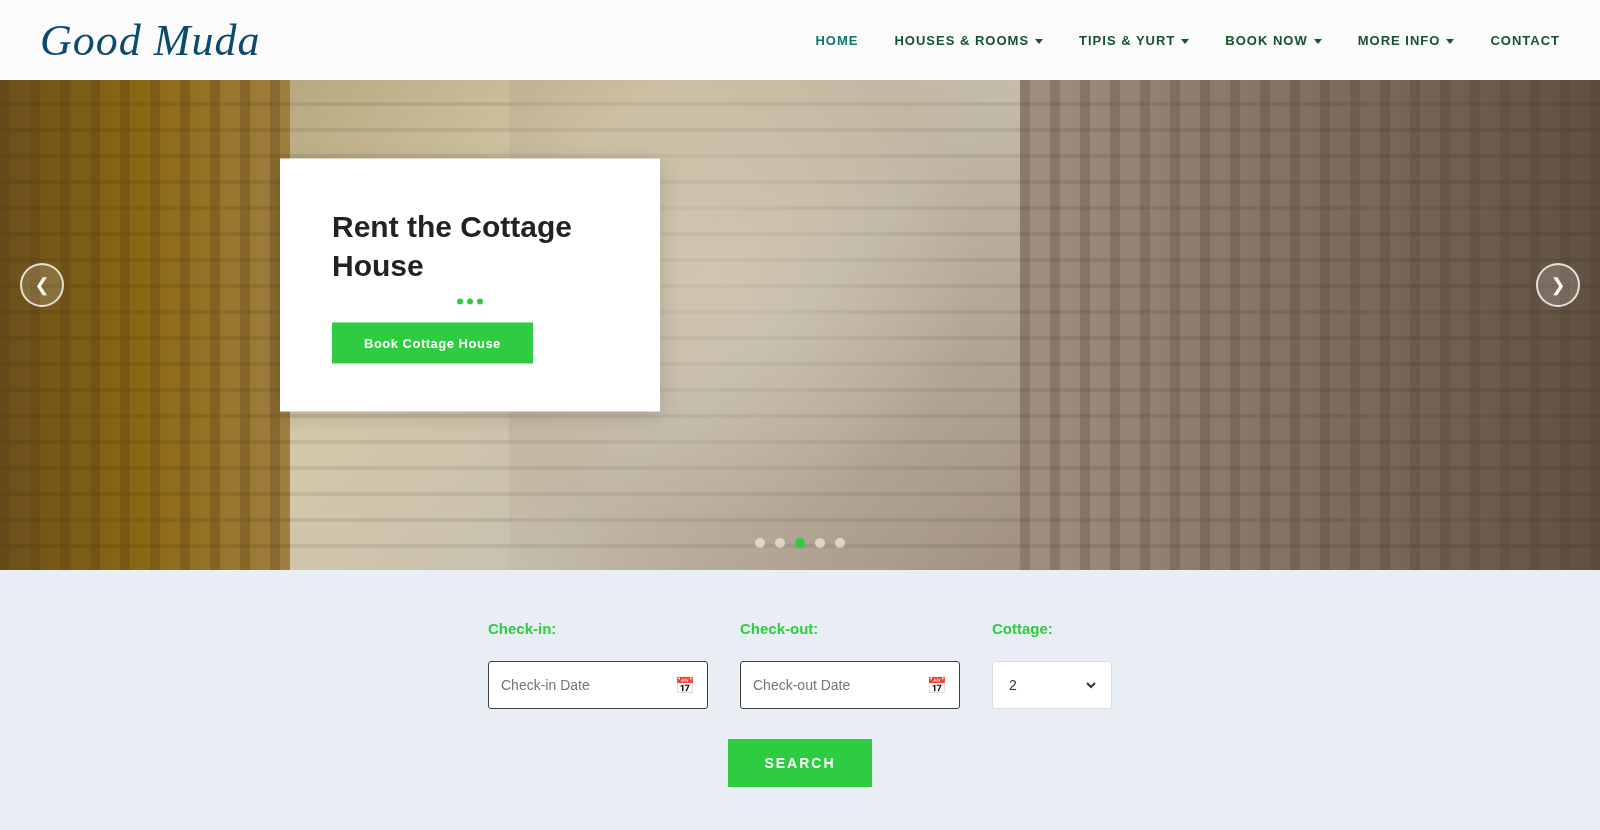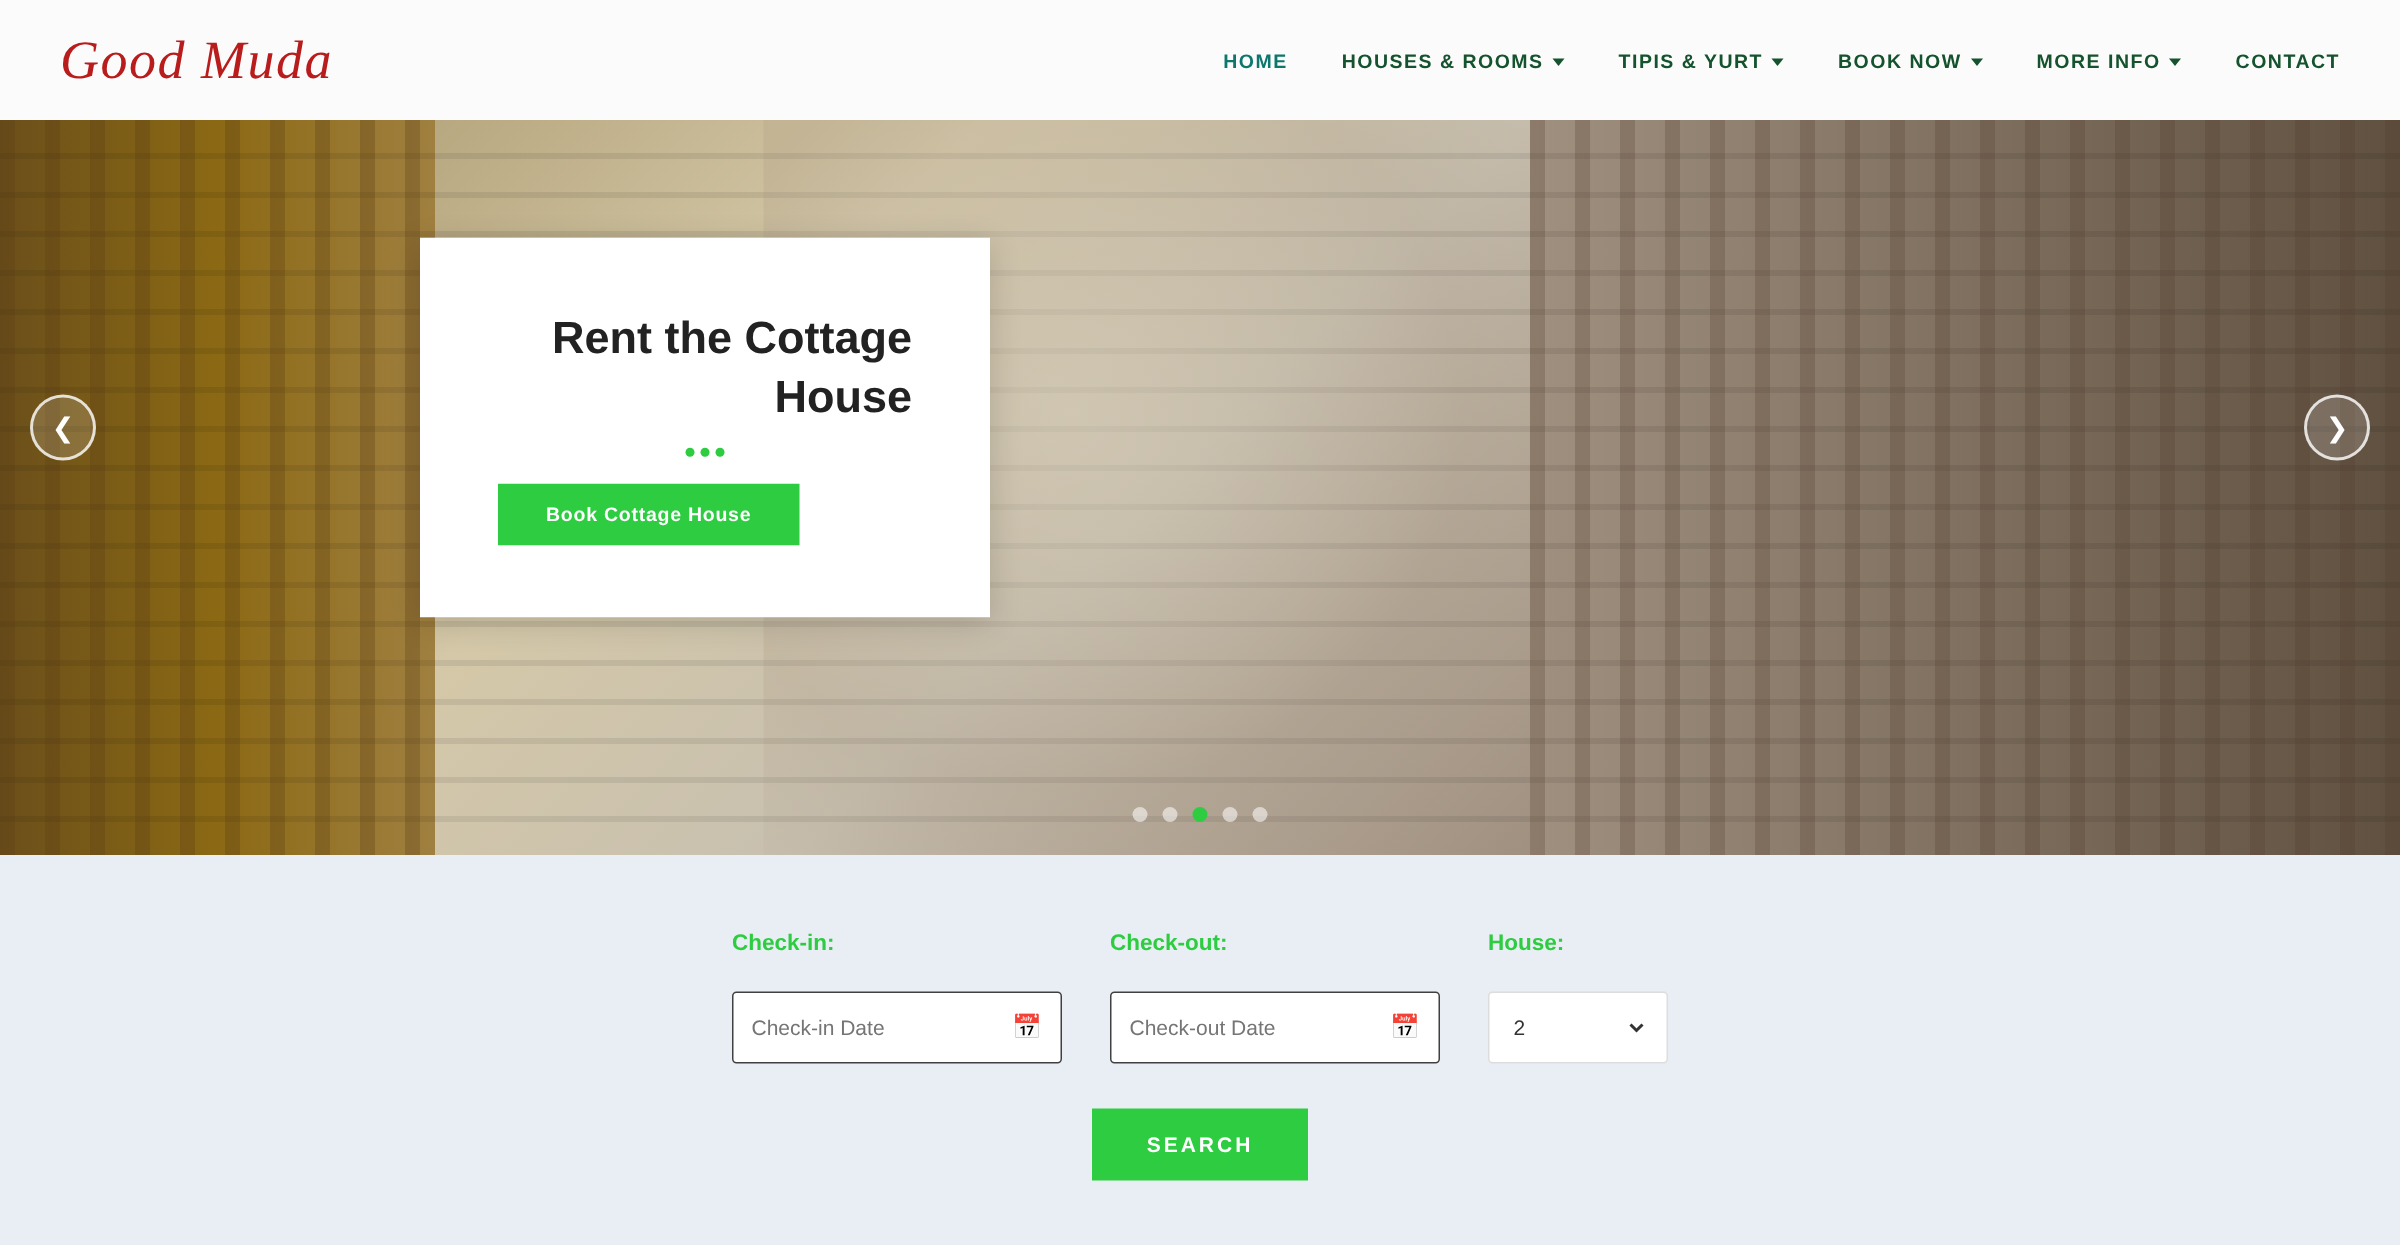--- a/index.html
+++ b/index.html
@@ -12,23 +12,23 @@
       z-index: 100;
       display: flex;
       align-items: center;
       justify-content: space-between;
       padding: 0 40px;
       height: 80px;
       background: rgba(255,255,255,0.97);
     }
     .logo {
       font-family: 'Georgia', cursive;
-      font-size: 36px;
+      font-size: 44px;
       font-style: italic;
-      color: #b91c1c;
+      color: #0c4a6e;
       font-weight: normal;
       letter-spacing: 1px;
     }
     nav {
       display: flex;
       align-items: center;
       gap: 36px;
     }
     .nav-item {
       display: flex;
@@ -72,21 +72,20 @@
       padding: 48px 52px;
       width: 380px;
       box-shadow: 0 4px 20px rgba(0,0,0,0.15);
     }
     .slide-title {
       font-size: 30px;
       font-weight: 700;
       color: #222;
       line-height: 1.3;
       margin-bottom: 14px;
-      text-align: right;
     }
     .slide-divider {
       display: flex;
       justify-content: center;
       margin-bottom: 18px;
       gap: 4px;
     }
     .slide-divider span {
       display: inline-block;
       width: 6px;
@@ -331,21 +330,21 @@
 
     <div class="field-group">
       <label class="field-label">Check-out:</label>
       <div class="field-input-wrap">
         <input type="text" placeholder="Check-out Date" style="">
         <span class="calendar-icon">📅</span>
       </div>
     </div>
 
     <div class="field-group">
-      <label class="field-label">House:</label>
+      <label class="field-label">Cottage:</label>
       <div class="guests-wrap">
         <select>
           
         <option value="1">1</option><option value="2" selected="">2</option><option value="3">3</option><option value="4">4</option><option value="5">5</option><option value="6">6</option><option value="7">7</option><option value="8">8</option></select>
       </div>
     </div>
   </div>
 
   <button class="search-btn">SEARCH</button>
 </div>

